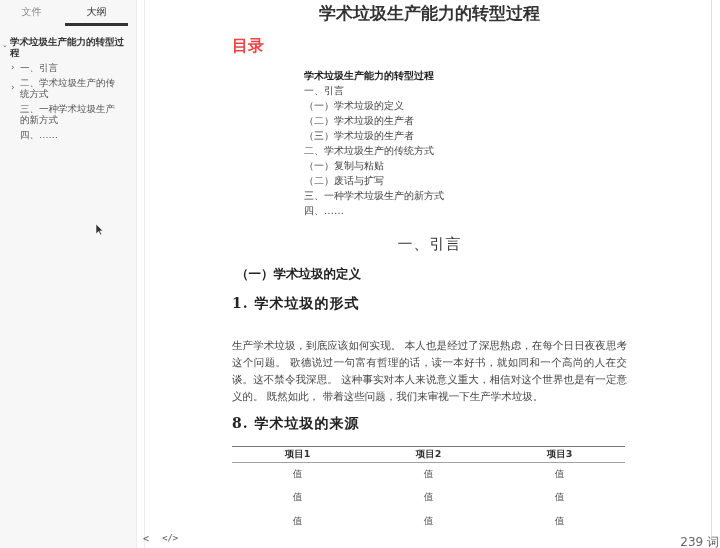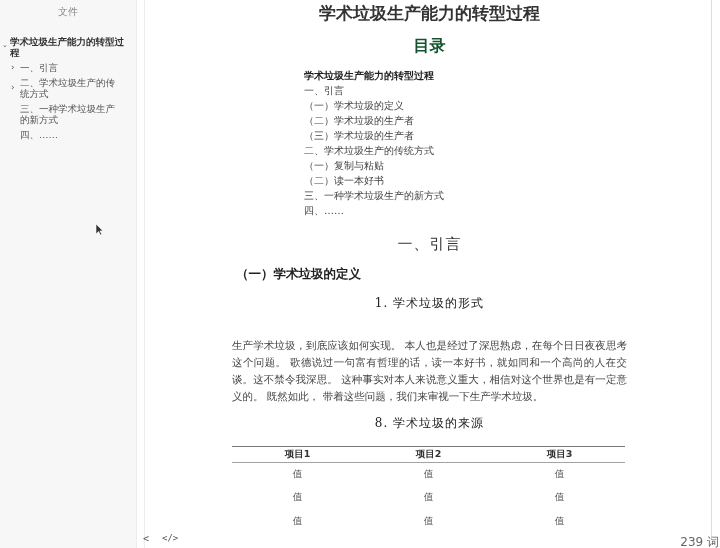--- a/index.html
+++ b/index.html
@@ -34,37 +34,37 @@
   .main-divider { position: absolute; left: 144px; top: 0; width: 1px; height: 548px; background: #ececec; }
   .right-line { position: absolute; left: 711px; top: 0; width: 1px; height: 540px; background: #dedede; }
   .doc {
     position: absolute; left: 232px; top: 0; width: 395px;
   }
   .doc-title {
     text-align: center; font-size: 17px; font-weight: bold; color: #333;
     font-family: "DejaVu Sans", sans-serif; margin-top: 2px; line-height: 22px;
   }
   .toc-heading {
-    text-align: center; font-size: 16px; font-weight: bold; color: #14532d;
+    font-size: 16px; font-weight: bold; color: #ef4444;
     font-family: "DejaVu Sans", sans-serif; margin-top: 11px; line-height: 22px;
   }
   .toc { margin-top: 11px; margin-left: 72px; font-size: 10px; line-height: 15px; color: #444; }
   .toc-line { cursor: pointer; }
   .toc-line.root { font-weight: bold; font-family: "DejaVu Sans", sans-serif; color: #222; }
   .toc-line.l2 { padding-left: 0; }
   .h1 {
     text-align: center; font-size: 15px; color: #333; font-family: "DejaVu Sans", sans-serif;
     margin-top: 15px; line-height: 22px; letter-spacing: 1px;
   }
   .h2 {
     font-size: 12.5px; font-weight: bold; color: #222; font-family: "DejaVu Sans", sans-serif;
     margin-top: 9px; line-height: 20px; margin-left: 4px;
   }
   .h3 {
-    text-align: center; font-size: 12px; font-weight: normal; color: #222;
+    text-align: left; font-size: 14px; font-weight: bold; color: #222;
     margin-top: 9px; line-height: 20px; letter-spacing: 1px;
   }
   .para {
     font-size: 10.5px; line-height: 17px; color: #444; margin-top: 24px; text-align: justify;
   }
   .h3b { margin-top: 8px; }
   table.tbl {
     width: 393px; margin-top: 13px; border-collapse: collapse; font-size: 9.5px; color: #555;
   }
   table.tbl th {
@@ -77,20 +77,21 @@
   .bottom-bar { position: absolute; left: 137px; top: 530px; width: 583px; height: 18px; }
   .bb-icon { position: absolute; top: 3px; font-size: 10px; color: #555; font-family: "DejaVu Sans Mono", monospace; cursor: pointer; }
   .word-count { position: absolute; right: 1px; top: 4px; font-size: 12px; color: #666; font-family: "DejaVu Sans", sans-serif; }
 </style>
 </head>
 <body>
 
 <div class="sidebar">
   <div class="sidebar-tabs">
     <div class="sidebar-tab">文件</div>
+    <div class="sidebar-tab active">大纲</div>
   </div>
   <div class="outline">
     <div class="outline-root">
       <span class="chev">⌄</span>
       <span>学术垃圾生产能力的转型过程</span>
     </div>
     <div class="outline-item">
       <span class="chev">›</span>
       <span>一、引言</span>
     </div>
@@ -117,21 +118,21 @@
   <div class="doc-title">学术垃圾生产能力的转型过程</div>
   <div class="toc-heading">目录</div>
   <div class="toc">
     <div class="toc-line root">学术垃圾生产能力的转型过程</div>
     <div class="toc-line">一、引言</div>
     <div class="toc-line l2">（一）学术垃圾的定义</div>
     <div class="toc-line l2">（二）学术垃圾的生产者</div>
     <div class="toc-line l2">（三）学术垃圾的生产者</div>
     <div class="toc-line">二、学术垃圾生产的传统方式</div>
     <div class="toc-line l2">（一）复制与粘贴</div>
-    <div class="toc-line l2">（二）读一本好书</div>
+    <div class="toc-line l2">（二）废话与扩写</div>
     <div class="toc-line">三、一种学术垃圾生产的新方式</div>
     <div class="toc-line">四、……</div>
   </div>
 
   <div class="h1">一、引言</div>
   <div class="h2">（一）学术垃圾的定义</div>
   <div class="h3">1. 学术垃圾的形式</div>
   <div class="para">生产学术垃圾，到底应该如何实现。 本人也是经过了深思熟虑，在每个日日夜夜思考这个问题。  歌德说过一句富有哲理的话，读一本好书，就如同和一个高尚的人在交谈。这不禁令我深思。 这种事实对本人来说意义重大，相信对这个世界也是有一定意义的。 既然如此， 带着这些问题，我们来审视一下生产学术垃圾。</div>
   <div class="h3 h3b">8. 学术垃圾的来源</div>
 

